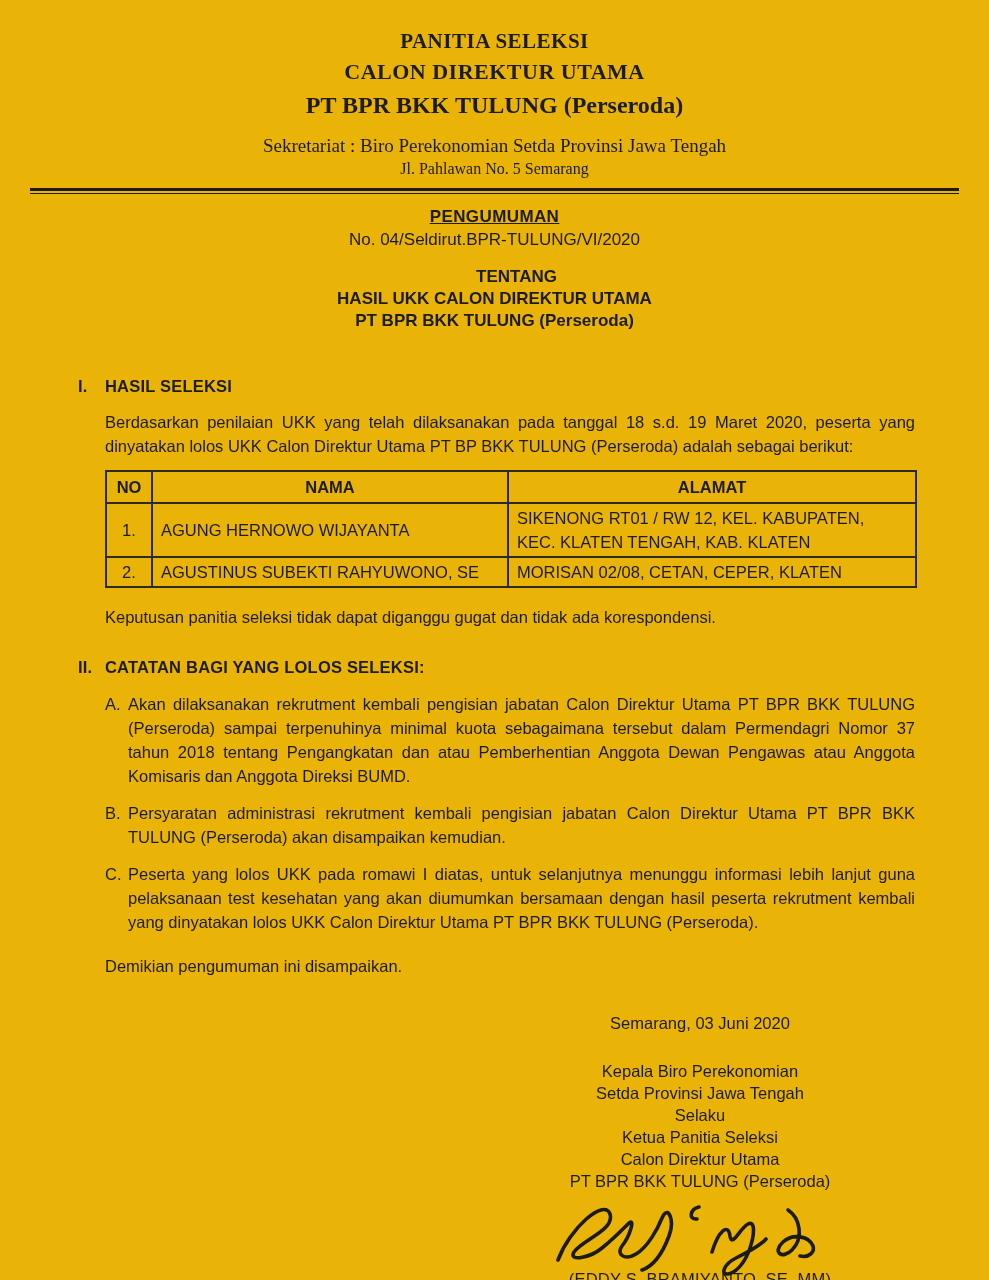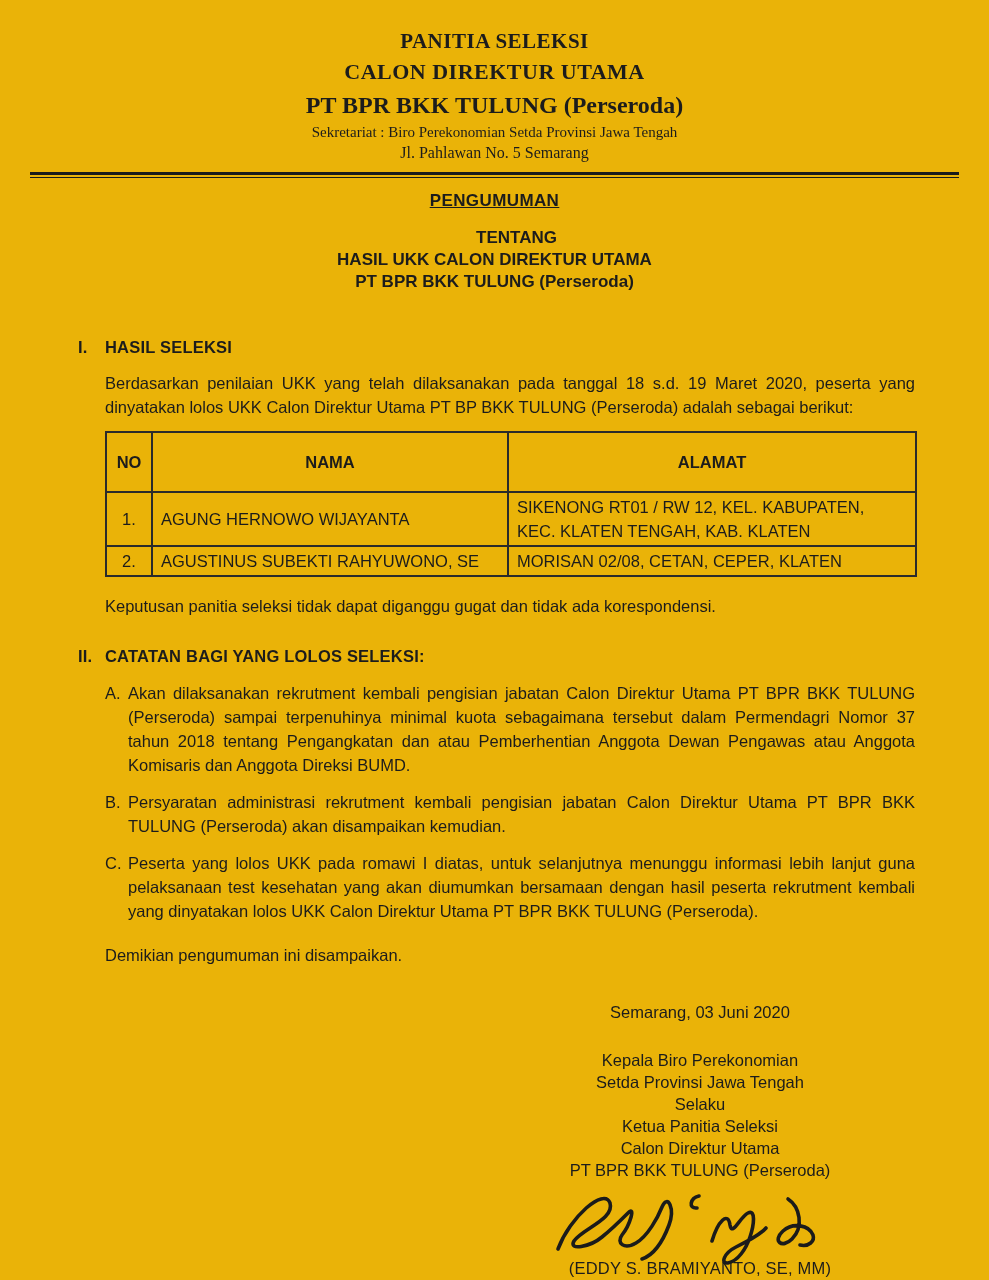--- a/index.html
+++ b/index.html
@@ -21,21 +21,21 @@
 
   
   .letterhead {
     text-align: center;
     font-family: "Liberation Serif", serif;
     line-height: 1.25;
   }
   .lh-1 { font-size: 21px; font-weight: bold; letter-spacing: 0.5px; }
   .lh-2 { font-size: 22px; font-weight: bold; letter-spacing: 0.5px; margin-top: 4px; }
   .lh-3 { font-size: 24px; font-weight: bold; margin-top: 4px; }
-  .lh-4 { font-size: 15px; margin-top: 3px; }
+  .lh-4 { font-size: 19px; margin-top: 14px; }
   .lh-5 { font-size: 16px; margin-top: 1px; }
 
   .rule {
     margin: 9px 30px 0 30px;
     height: 2px;
     border-top: 3px solid #1b1b1b;
     border-bottom: 1px solid #1b1b1b;
   }
 
   
@@ -78,21 +78,21 @@
     width: 810px;
     border-collapse: collapse;
     table-layout: fixed;
   }
   table.result-table th, table.result-table td {
     border: 2px solid #2b2b2b;
     padding: 2px 8px;
     font-size: 16.5px;
     line-height: 24px;
   }
-  table.result-table th { text-align: center; font-weight: bold; padding: 17px 4px; margin-top: 47px; }
+  table.result-table th { text-align: center; font-weight: bold; padding: 3px 4px; margin-top: 47px; }
   col.c-no { width: 46px; }
   col.c-nama { width: 356px; }
   col.c-alamat { width: 408px; }
   td.td-no { text-align: center; vertical-align: middle; }
   td.td-nama { vertical-align: middle; }
   td.td-alamat { vertical-align: middle; }
 
   .note { margin-left: 27px; margin-top: 17px; }
 
   
@@ -131,20 +131,21 @@
     <div class="lh-2">CALON DIREKTUR UTAMA</div>
     <div class="lh-3">PT BPR BKK TULUNG (Perseroda)</div>
     <div class="lh-4">Sekretariat : Biro Perekonomian Setda Provinsi Jawa Tengah</div>
     <div class="lh-5">Jl. Pahlawan No. 5 Semarang</div>
   </div>
 
   <div class="rule"></div>
 
   <div class="title-block">
     <div class="t-heading">PENGUMUMAN</div>
+    <div class="t-number">No. 04/Seldirut.BPR-TULUNG/VI/2020</div>
     <div class="t-about">TENTANG</div>
     <div class="t-subject">HASIL UKK CALON DIREKTUR UTAMA</div>
     <div class="t-subject">PT BPR BKK TULUNG (Perseroda)</div>
   </div>
 
   <div class="content">
 
     <div class="sec-heading">
       <span class="sec-label">I.</span>
       <span>HASIL SELEKSI</span>

